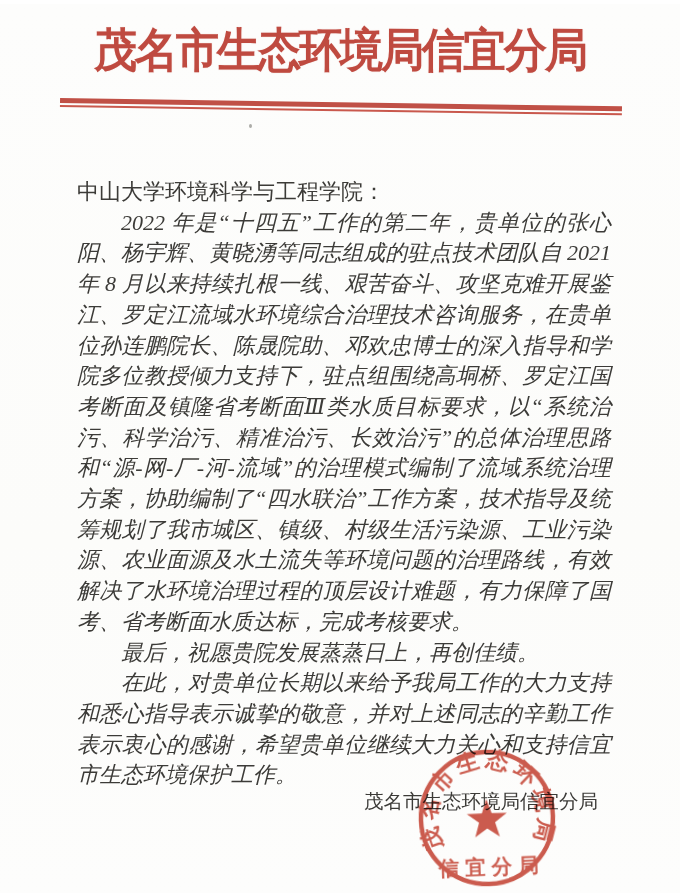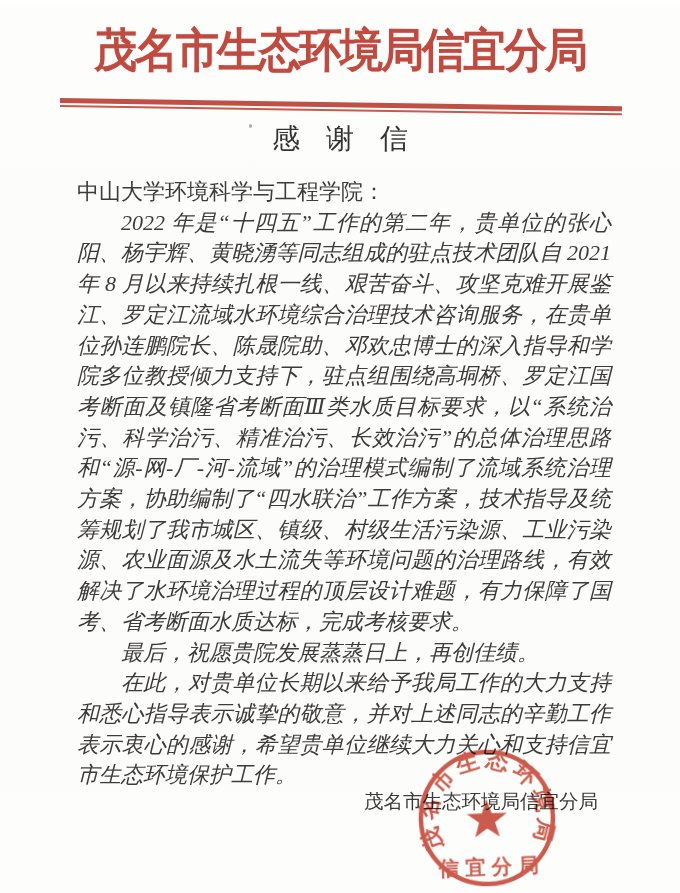--- a/index.html
+++ b/index.html
@@ -100,21 +100,20 @@
   <div class="letterhead">茂名市生态环境局信宜分局</div>
 
   <div class="rule">
     <div class="thick"></div>
     <div class="gap"></div>
     <div class="thin"></div>
   </div>
 
   <div class="speckle"></div>
 
-  <div class="doc-title">感谢信</div>
 
   <div class="letter-body">
     <p>中山大学环境科学与工程学院：</p>
     <p class="indent">2022 年是“十四五”工作的第二年，贵单位的张心阳、杨宇辉、黄晓湧等同志组成的驻点技术团队自 2021 年 8 月以来持续扎根一线、艰苦奋斗、攻坚克难开展鉴江、罗定江流域水环境综合治理技术咨询服务，在贵单位孙连鹏院长、陈晟院助、邓欢忠博士的深入指导和学院多位教授倾力支持下，驻点组围绕高垌桥、罗定江国考断面及镇隆省考断面Ⅲ类水质目标要求，以“系统治污、科学治污、精准治污、长效治污”的总体治理思路和“源-网-厂-河-流域”的治理模式编制了流域系统治理方案，协助编制了“四水联治”工作方案，技术指导及统筹规划了我市城区、镇级、村级生活污染源、工业污染源、农业面源及水土流失等环境问题的治理路线，有效解决了水环境治理过程的顶层设计难题，有力保障了国考、省考断面水质达标，完成考核要求。</p>
     <p class="indent">最后，祝愿贵院发展蒸蒸日上，再创佳绩。</p>
     <p class="indent">在此，对贵单位长期以来给予我局工作的大力支持和悉心指导表示诚挚的敬意，并对上述同志的辛勤工作表示衷心的感谢，希望贵单位继续大力关心和支持信宜市生态环境保护工作。</p>
   </div>
 
   <div class="signature">
     <div class="sig-org">茂名市生态环境局信宜分局</div>

